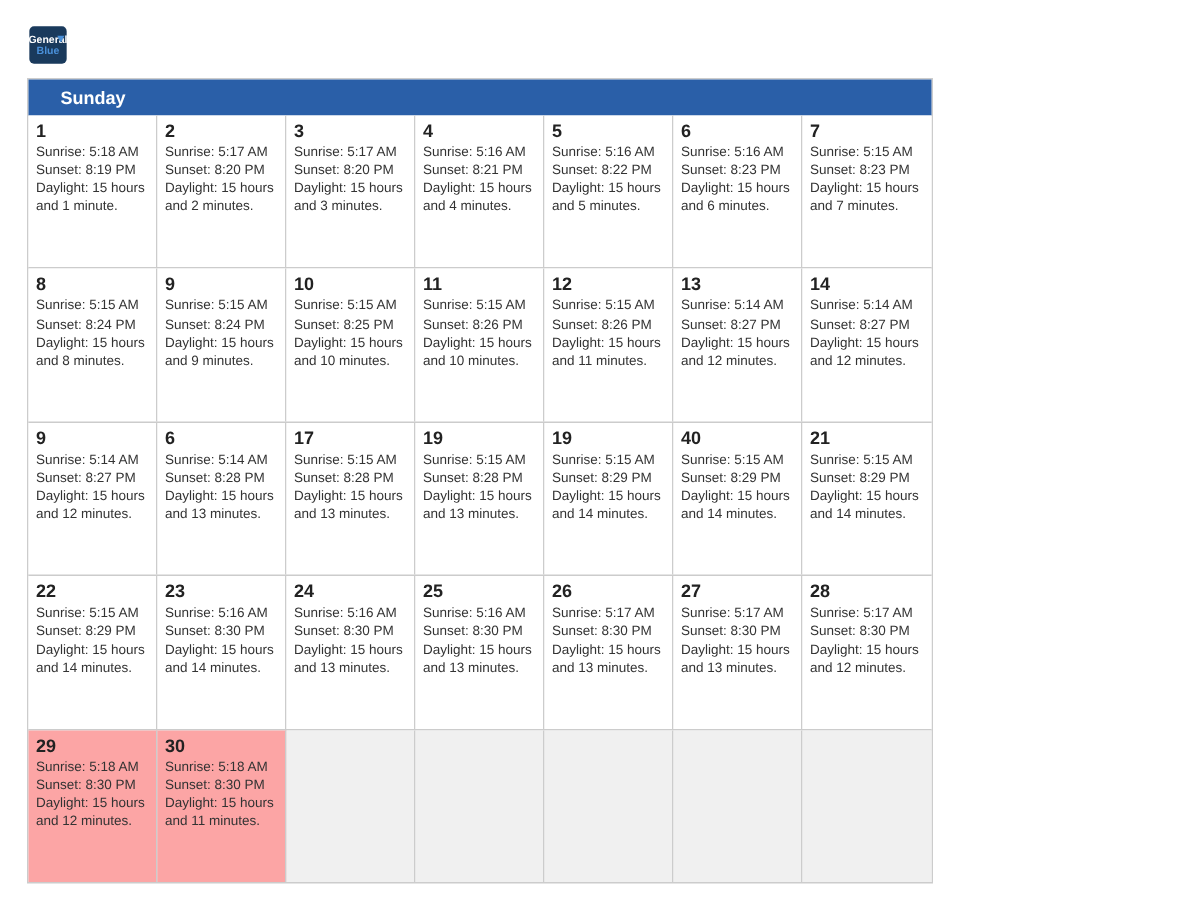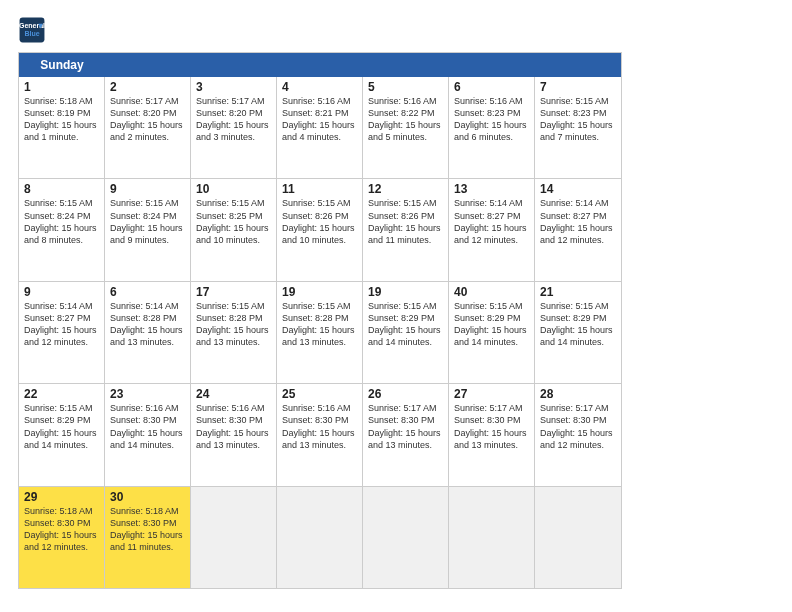--- a/index.html
+++ b/index.html
@@ -99,21 +99,21 @@
       font-weight: bold;
       color: #222;
       margin-bottom: 1px;
     }
     .day-info {
       font-size: 9px;
       color: #333;
       line-height: 1.35;
     }
     .row-last .cal-cell {
-      background: #fde047;
+      background: #fca5a5;
     }
     .row-last .cal-cell.empty {
       background: #f0f0f0;
     }
   </style>
 </head>
 <body>
 
 <div class="page">
   <div class="header">

